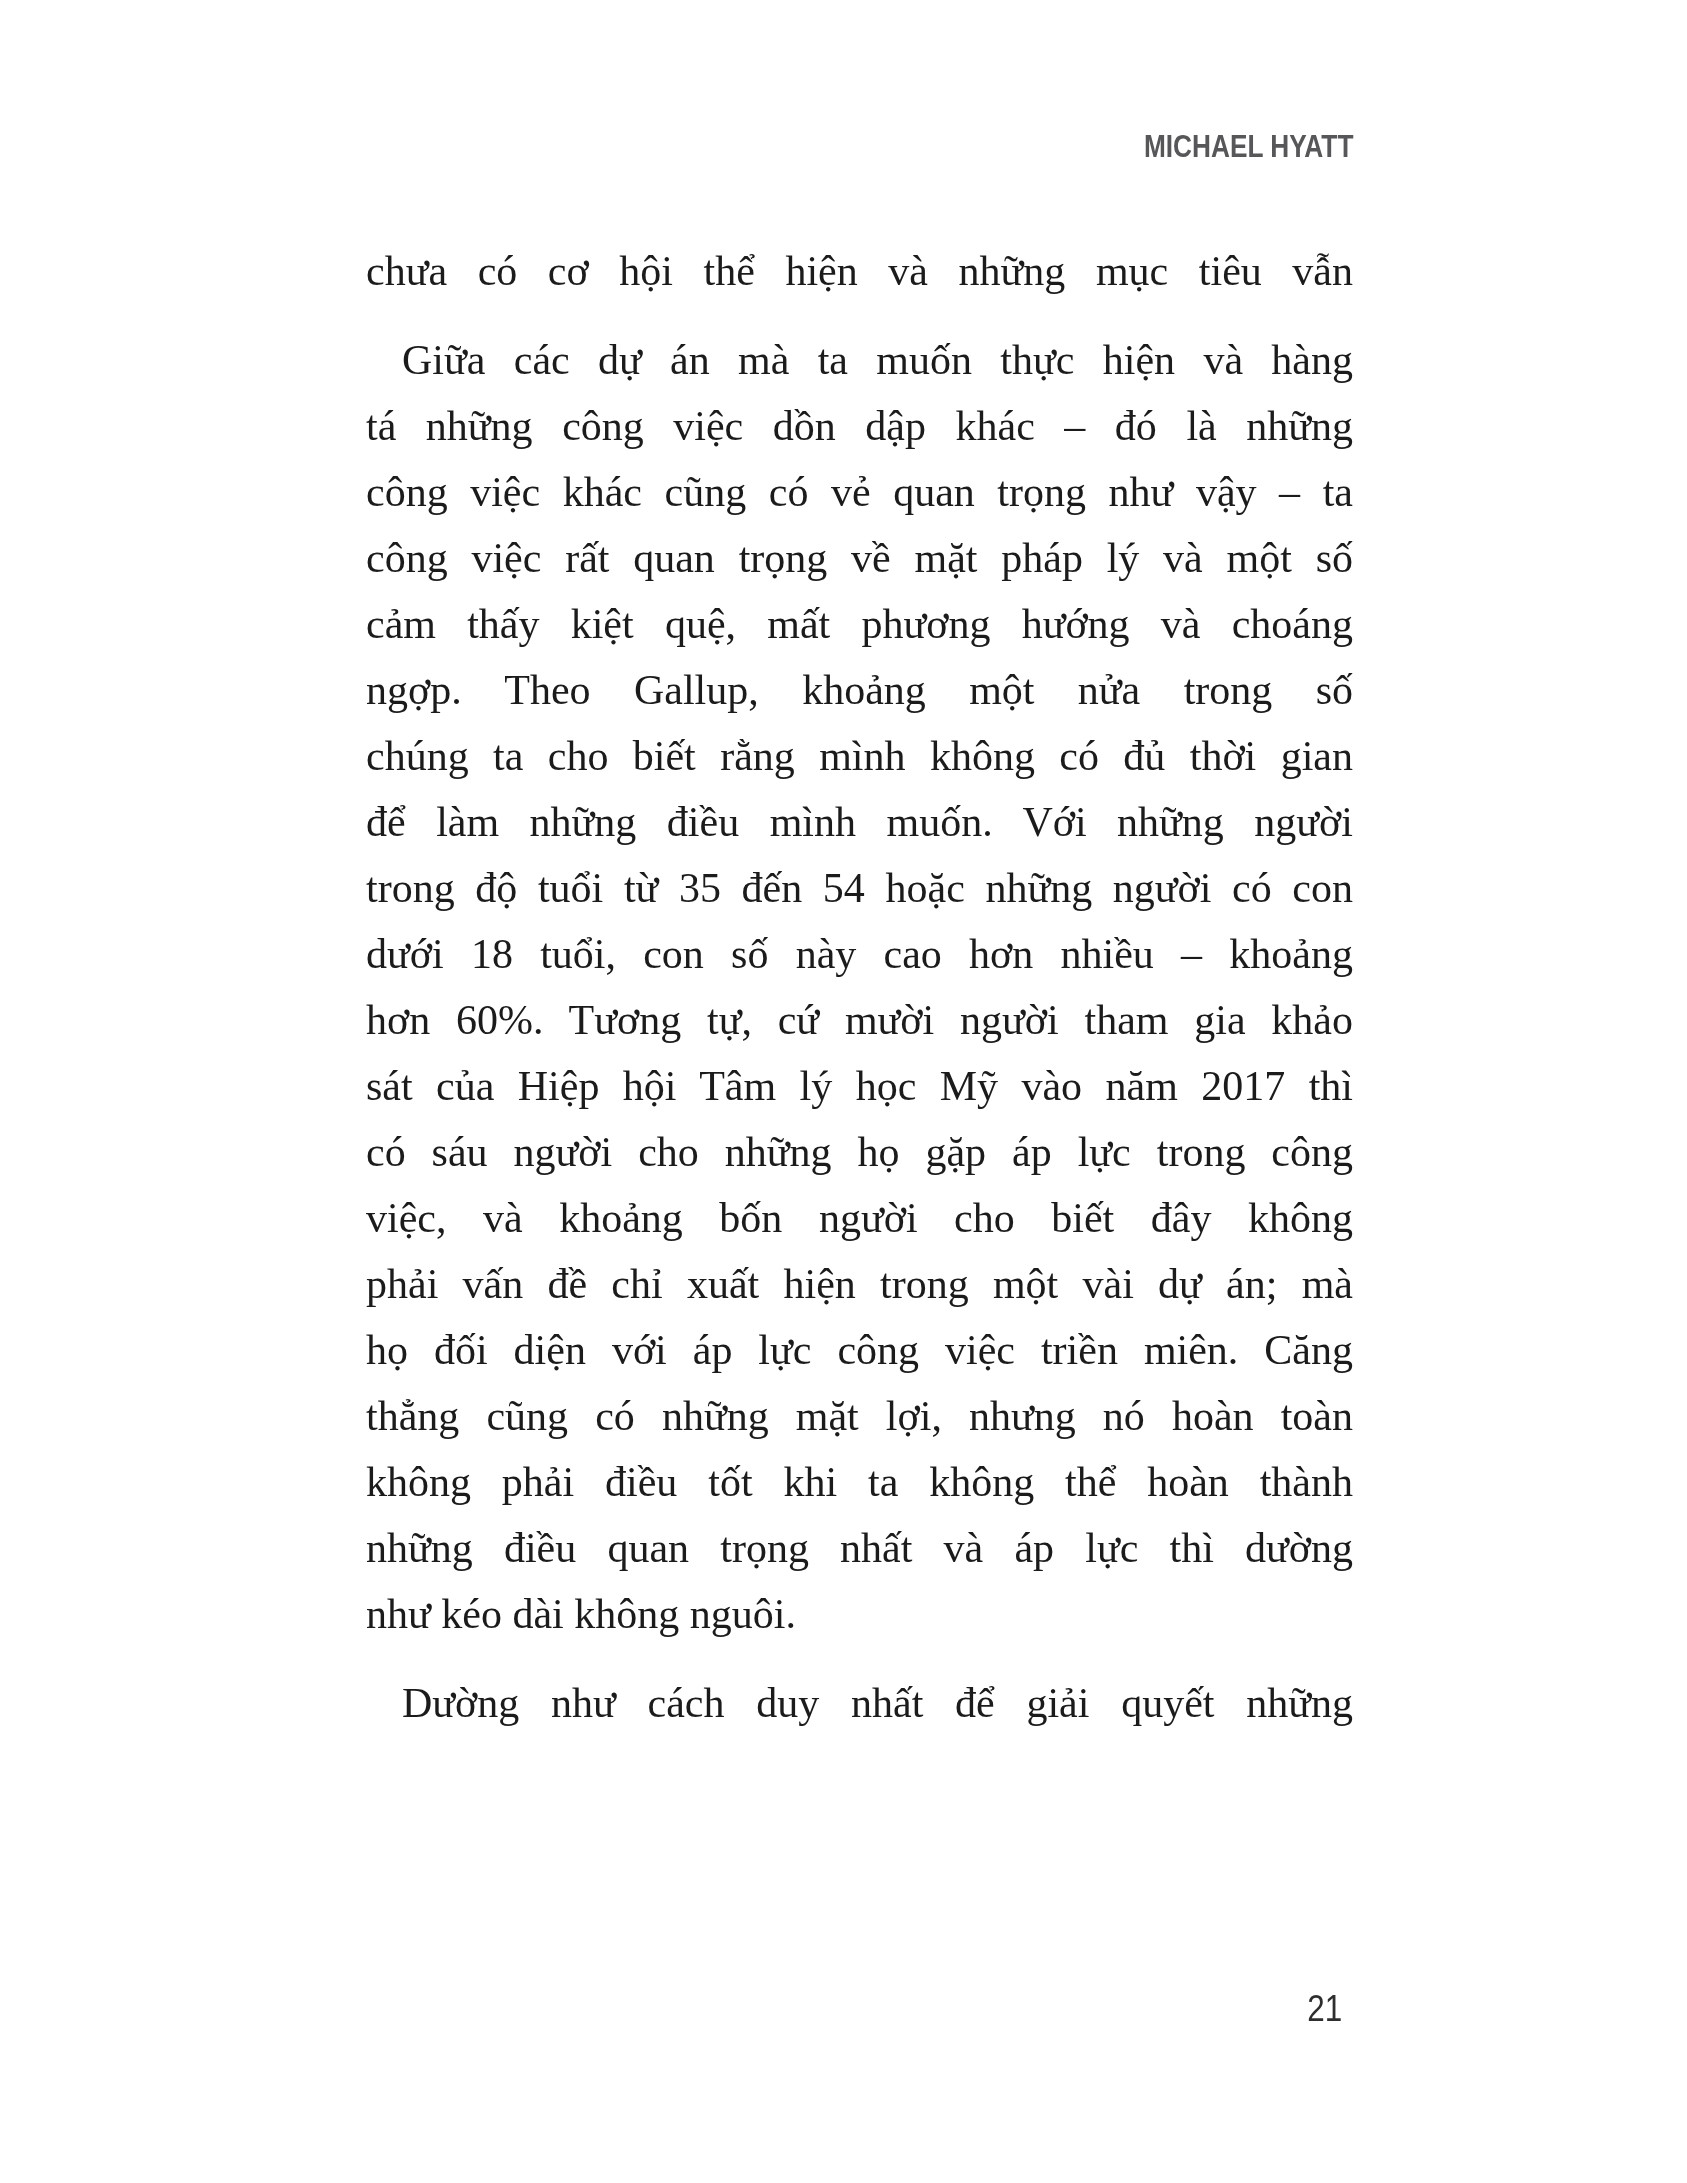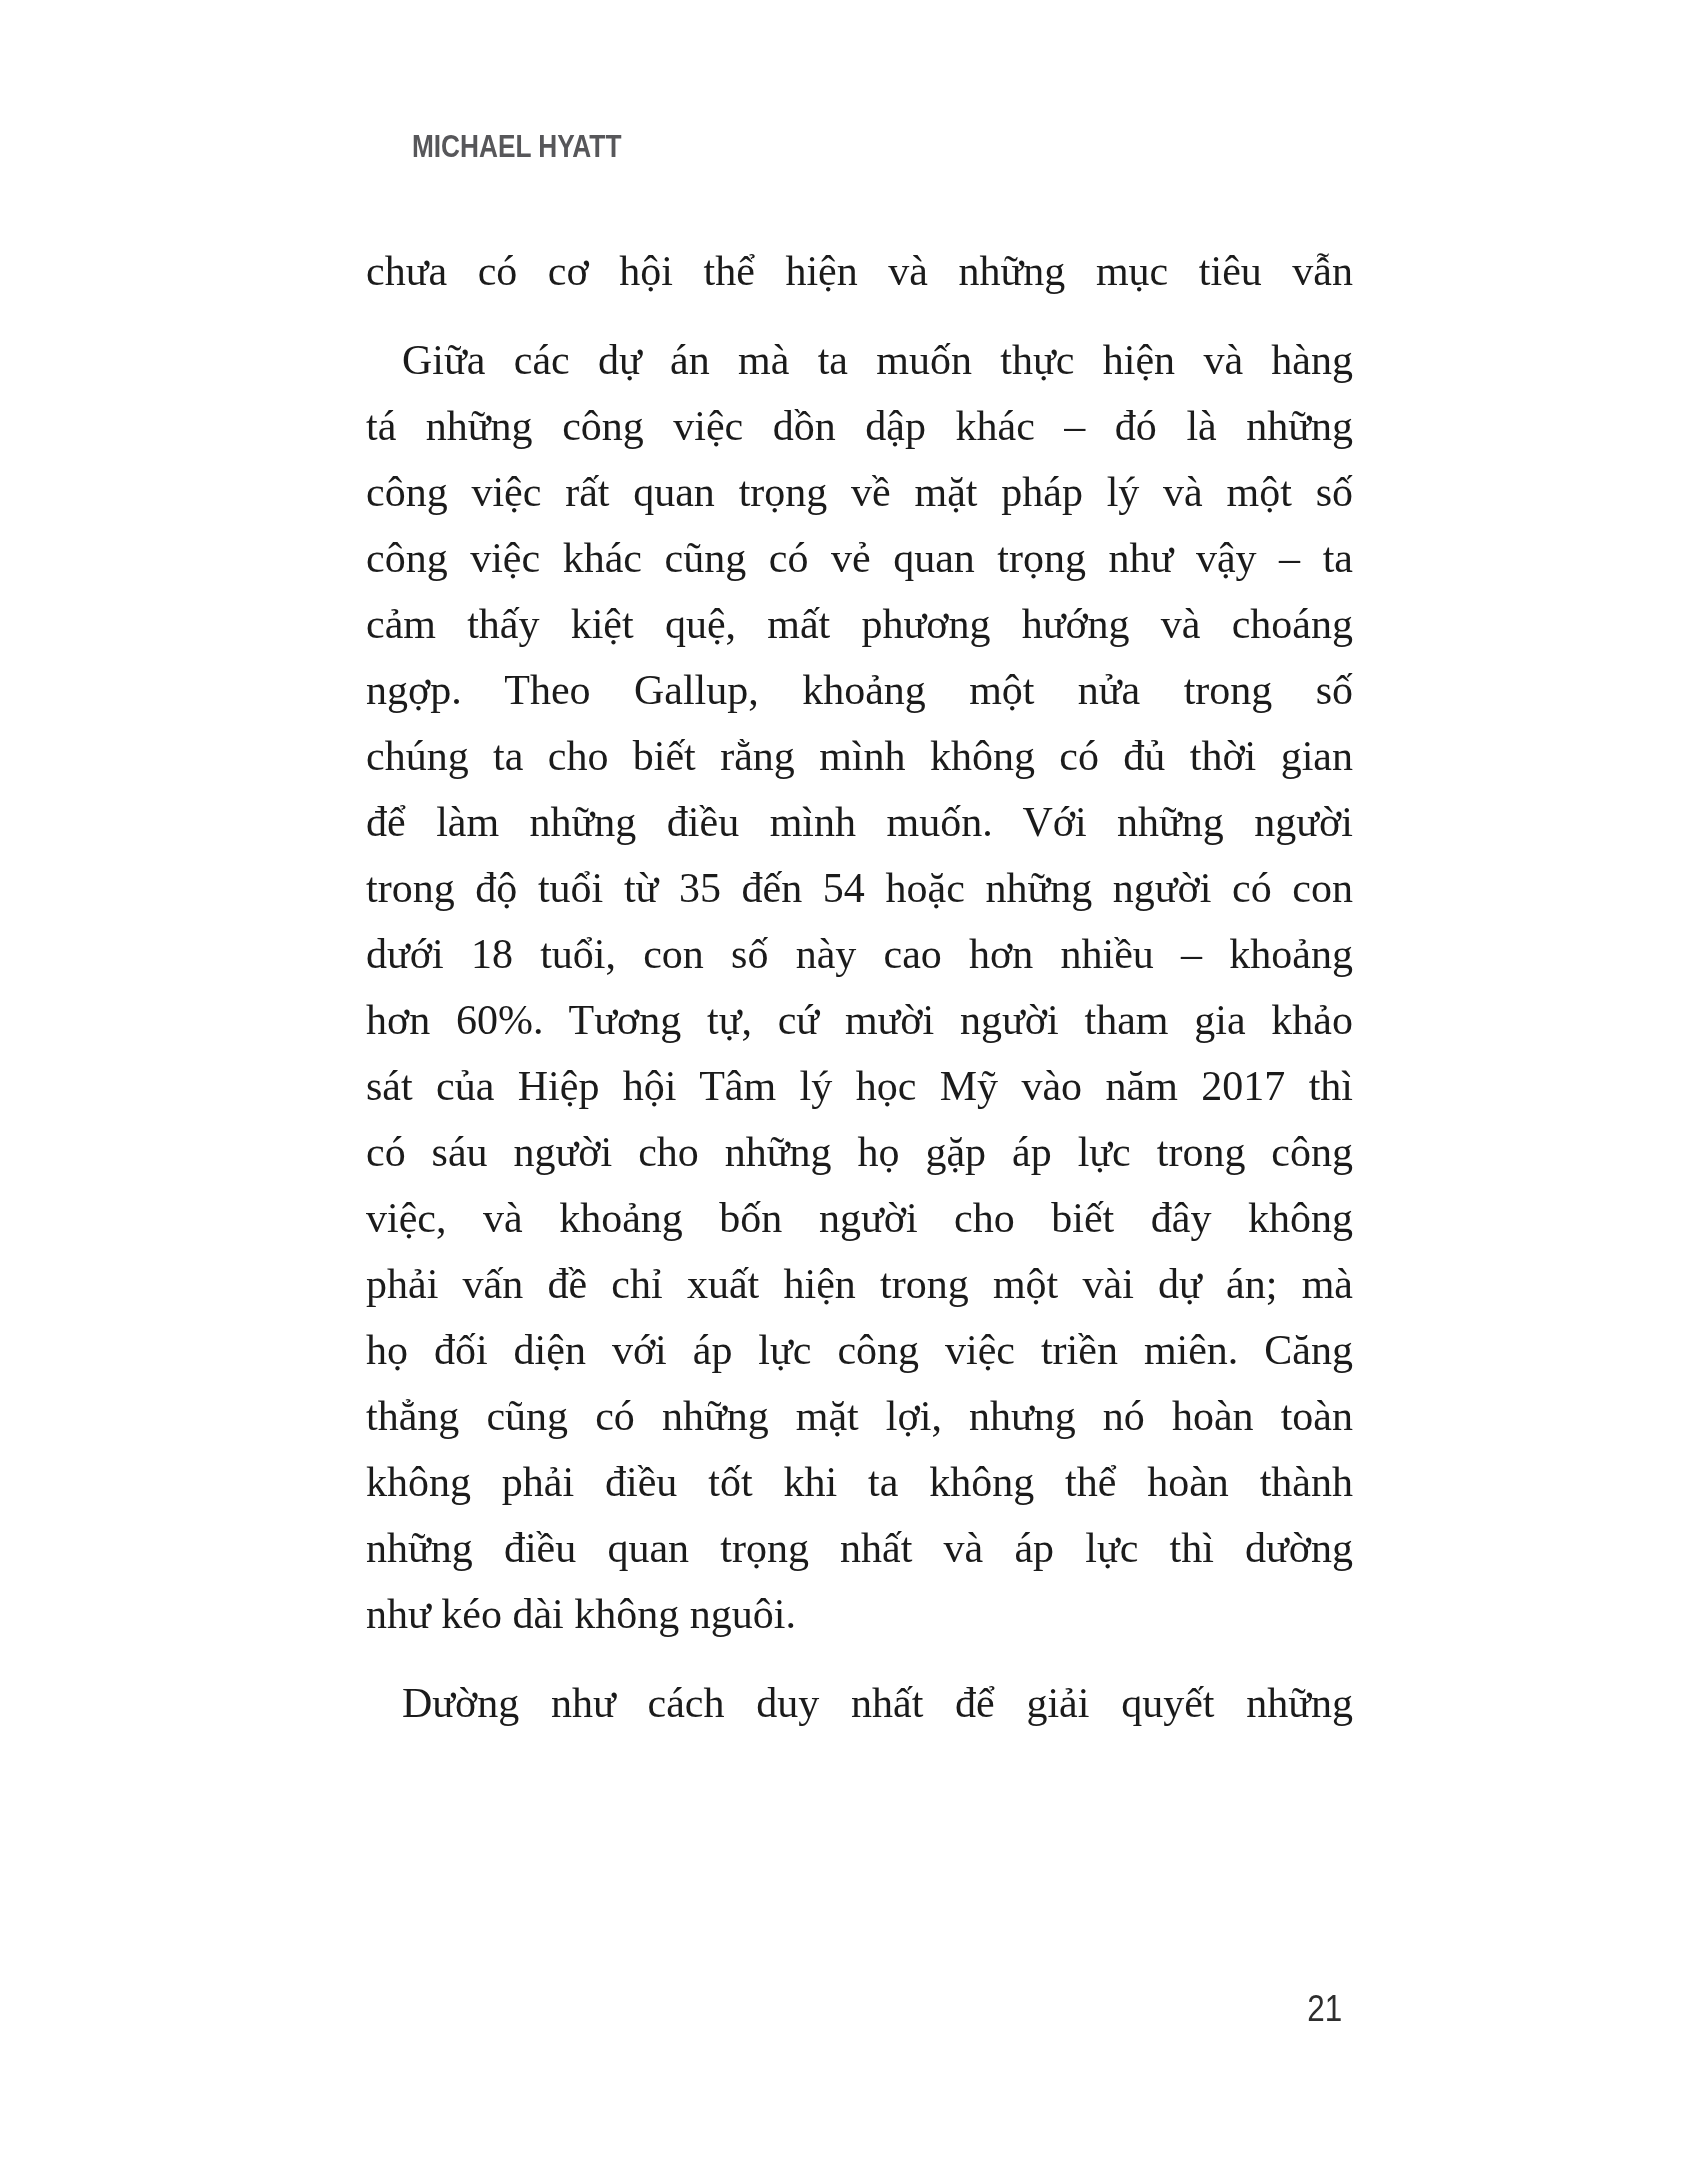--- a/index.html
+++ b/index.html
@@ -16,20 +16,21 @@
     height: 2183px;
     background: #ffffff;
     font-family: "Liberation Serif", "DejaVu Serif", serif;
     color: #1b1b1b;
   }
   .running-head {
     position: absolute;
     left: 366px;
     top: 130px;
     width: 987px;
+    text-align: right;
   }
   .running-head .author {
     display: inline-block;
     font-family: "Liberation Sans", "DejaVu Sans", sans-serif;
     font-weight: bold;
     font-size: 32px;
     line-height: 32px;
     color: #57575a;
     letter-spacing: 0px;
     transform: scaleX(0.82);
@@ -82,22 +83,22 @@
     <span class="author">MICHAEL HYATT</span>
   </header>
 
   <main class="body-text" id="body-text">
       <div class="paragraph">
         <div class="line">chưa có cơ hội thể hiện và những mục tiêu vẫn</div>
       </div>
       <div class="paragraph indent">
         <div class="line">Giữa các dự án mà ta muốn thực hiện và hàng</div>
         <div class="line">tá những công việc dồn dập khác – đó là những</div>
+        <div class="line">công việc khác cũng có vẻ quan trọng như vậy – ta</div>
         <div class="line">công việc rất quan trọng về mặt pháp lý và một số</div>
-        <div class="line">công việc khác cũng có vẻ quan trọng như vậy – ta</div>
         <div class="line">cảm thấy kiệt quệ, mất phương hướng và choáng</div>
         <div class="line">ngợp. Theo Gallup, khoảng một nửa trong số</div>
         <div class="line">chúng ta cho biết rằng mình không có đủ thời gian</div>
         <div class="line">để làm những điều mình muốn. Với những người</div>
         <div class="line">trong độ tuổi từ 35 đến 54 hoặc những người có con</div>
         <div class="line">dưới 18 tuổi, con số này cao hơn nhiều – khoảng</div>
         <div class="line">hơn 60%. Tương tự, cứ mười người tham gia khảo</div>
         <div class="line">sát của Hiệp hội Tâm lý học Mỹ vào năm 2017 thì</div>
         <div class="line">có sáu người cho những họ gặp áp lực trong công</div>
         <div class="line">việc, và khoảng bốn người cho biết đây không</div>

